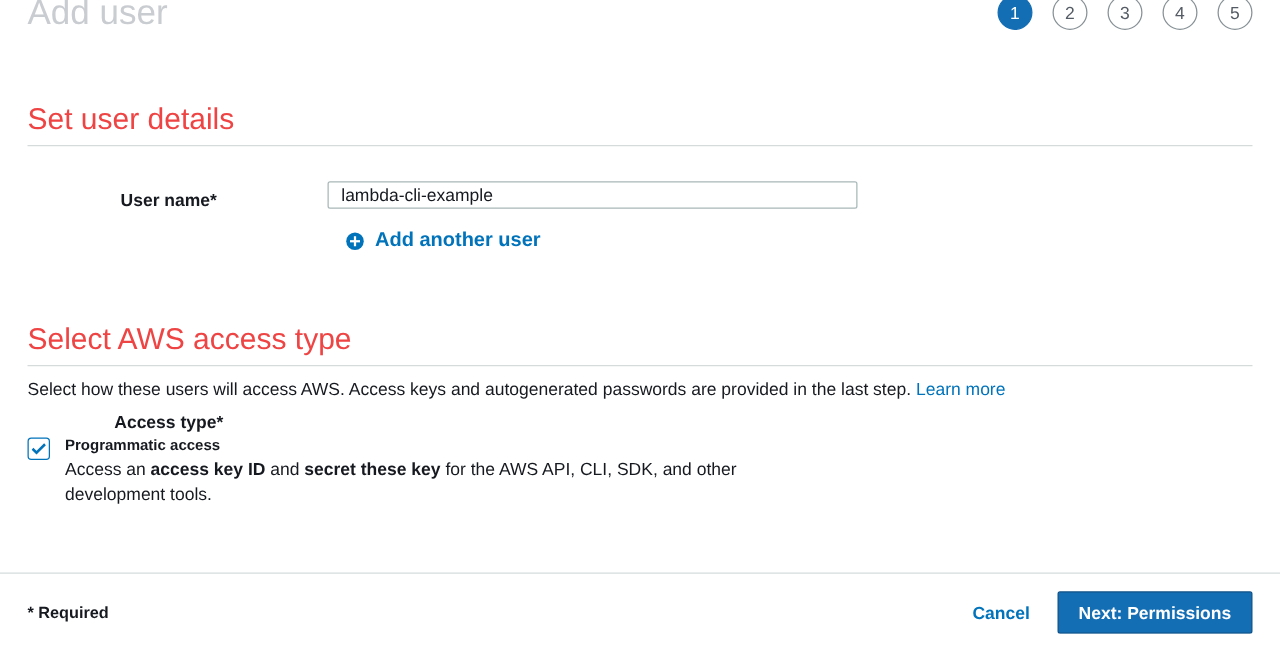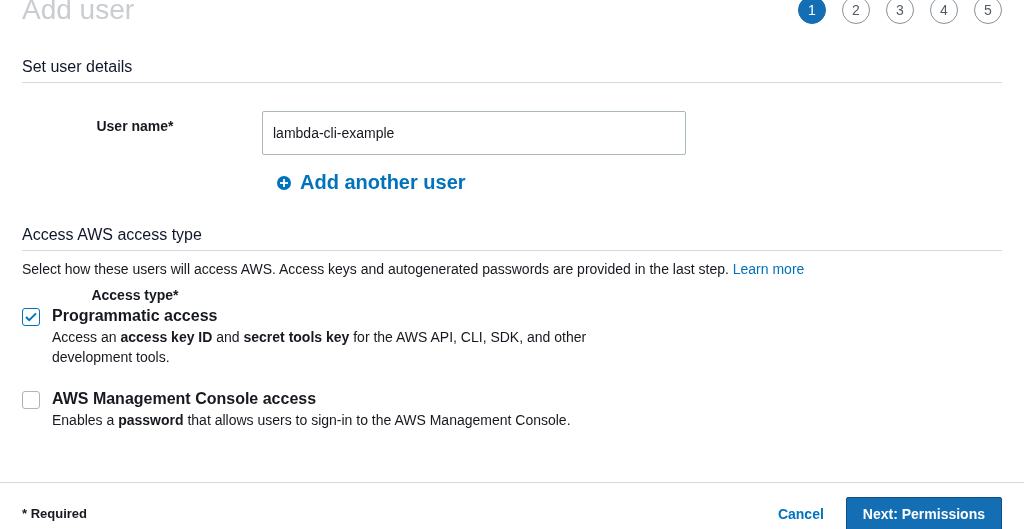--- a/index.html
+++ b/index.html
@@ -26,64 +26,64 @@
     .steps { display: flex; gap: 16px; align-items: center; }
     .step {
       width: 28px; height: 28px; border-radius: 50%;
       border: 1px solid #879196;
       display: flex; align-items: center; justify-content: center;
       font-size: 14px; color: #545b64; background: #fff;
     }
     .step.active { background: #146eb4; border-color: #146eb4; color: #fff; }
 
     .section-title {
-      font-size: 16px; font-weight: 400; color: #0f172a;
-      margin: 32px 0 4px;
+      font-size: 24px; font-weight: 400; color: #ef4444;
+      margin: 56px 0 4px;
     }
     .section-divider { border: none; border-top: 1px solid #d5dbdb; margin: 6px 0 10px; }
     .section-desc {
       font-size: 14px; color: #16191f; margin: 0 0 8px;
     }
     .link { color: #0073bb; text-decoration: none; }
 
     .form-row {
       display: flex; align-items: flex-start; margin-top: 28px;
     }
     .form-label {
       width: 240px; text-align: center; font-weight: 700; font-size: 14px;
       padding-right: 14px; padding-top: 7px; color: #16191f;
     }
     .form-field { flex: 0 0 auto; }
     .text-input {
-      width: 424px; height: 44px; padding: 6px 10px;
+      width: 424px; height: 22px; padding: 6px 10px;
       border: 1px solid #aab7b8; border-radius: 2px;
       font-size: 14px; color: #16191f;
     }
     .add-row {
       display: flex; align-items: center; gap: 8px;
       margin-top: 16px; margin-left: 254px;
     }
     .plus-icon {
       width: 16px; height: 16px; display: inline-flex; align-items: center; justify-content: center;
       color: #0073bb;
     }
-    .add-link { color: #0073bb; font-weight: 700; font-size: 20px; }
+    .add-link { color: #0073bb; font-weight: 700; font-size: 16px; }
 
     .checkbox-block { display: flex; gap: 12px; margin-left: 254px; margin-top: 4px; }
     .checkbox-block + .checkbox-block { margin-top: 22px; }
     .checkbox {
       width: 18px; height: 18px; border: 1px solid #0073bb; border-radius: 3px;
       display: inline-flex; align-items: center; justify-content: center;
       background: #fff; flex-shrink: 0; margin-top: 1px;
     }
     .checkbox.unchecked { border-color: #aab7b8; }
     .checkbox svg { display: none; }
     .checkbox.checked svg { display: block; }
     .check-text { max-width: 560px; }
-    .check-title { font-weight: 700; font-size: 16px; }
+    .check-title { font-weight: 700; font-size: 12px; }
     .check-desc { font-size: 14px; color: #16191f; margin-top: 2px; line-height: 1.45; }
 
     .access-type-row { display: flex; align-items: flex-start; margin-top: 8px; flex-direction: column; }
 
     .footer {
       border-top: 1px solid #d5dbdb;
       margin-top: 52px;
       padding: 14px 22px 0;
       display: flex; align-items: center; justify-content: space-between;
     }
@@ -128,55 +128,44 @@
     <span class="plus-icon">
       <svg width="16" height="16" viewBox="0 0 16 16">
           <circle cx="8" cy="8" r="7" fill="#0073bb"></circle>
           <rect x="7.1" y="4" width="1.8" height="8" fill="#fff"></rect>
           <rect x="4" y="7.1" width="8" height="1.8" fill="#fff"></rect>
         </svg>
     </span>
     <span class="add-link">Add another user</span>
   </div>
 
-  <h2 class="section-title">Access AWS access type</h2>
+  <h2 class="section-title">Select AWS access type</h2>
   <hr class="section-divider">
   <p class="section-desc">
     <span>Select how these users will access AWS. Access keys and autogenerated passwords are provided in the last step.</span>
     <a href="#" class="link">Learn more</a>
   </p>
 
   <div class="access-type-row">
     <label class="form-label" style="padding-top:2px;">Access type*</label>
     <div style="flex:1;">
       <div class="checkbox-block" style="margin-left:0;">
         <span class="checkbox checked">
           <svg width="12" height="12" viewBox="0 0 12 12">
               <path d="M1 6 L4.2 9.2 L11 2.4" stroke="#0073bb" stroke-width="2" fill="none"></path>
             </svg>
         </span>
         <div class="check-text">
           <div class="check-title">Programmatic access</div>
           <div class="check-desc">
-            <span>Access an </span><span class="bold">access key ID</span><span> and </span><span class="bold">secret tools key</span><span> for the AWS API, CLI, SDK, and other development tools.</span>
+            <span>Access an </span><span class="bold">access key ID</span><span> and </span><span class="bold">secret these key</span><span> for the AWS API, CLI, SDK, and other development tools.</span>
           </div>
         </div>
       </div>
 
-      <div class="checkbox-block" style="margin-left:0;">
-        <span class="checkbox unchecked">
-          
-        </span>
-        <div class="check-text">
-          <div class="check-title">AWS Management Console access</div>
-          <div class="check-desc">
-            <span>Enables a </span><span class="bold">password</span><span></span><span class="bold"></span><span> that allows users to sign-in to the AWS Management Console.</span>
-          </div>
-        </div>
-      </div>
     </div>
   </div>
 
 </div>
 
 <div class="footer">
   <div class="required-note">* Required</div>
   <div class="footer-actions">
     <button class="btn-cancel">Cancel</button>
     <button class="btn-primary">Next: Permissions</button>

